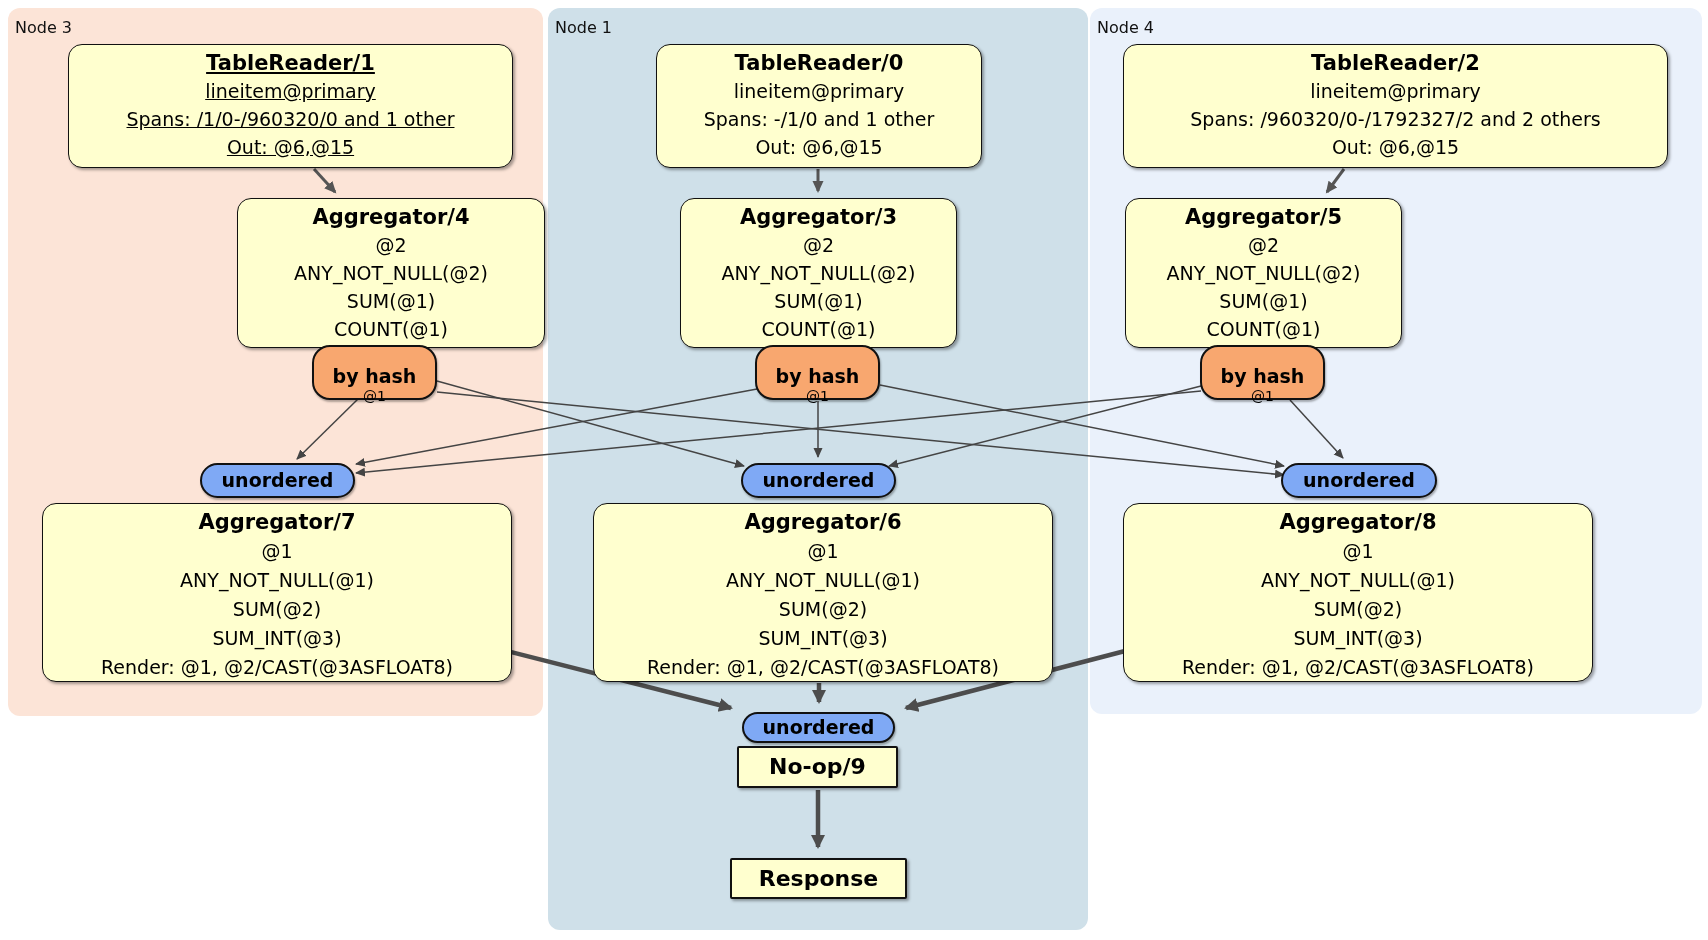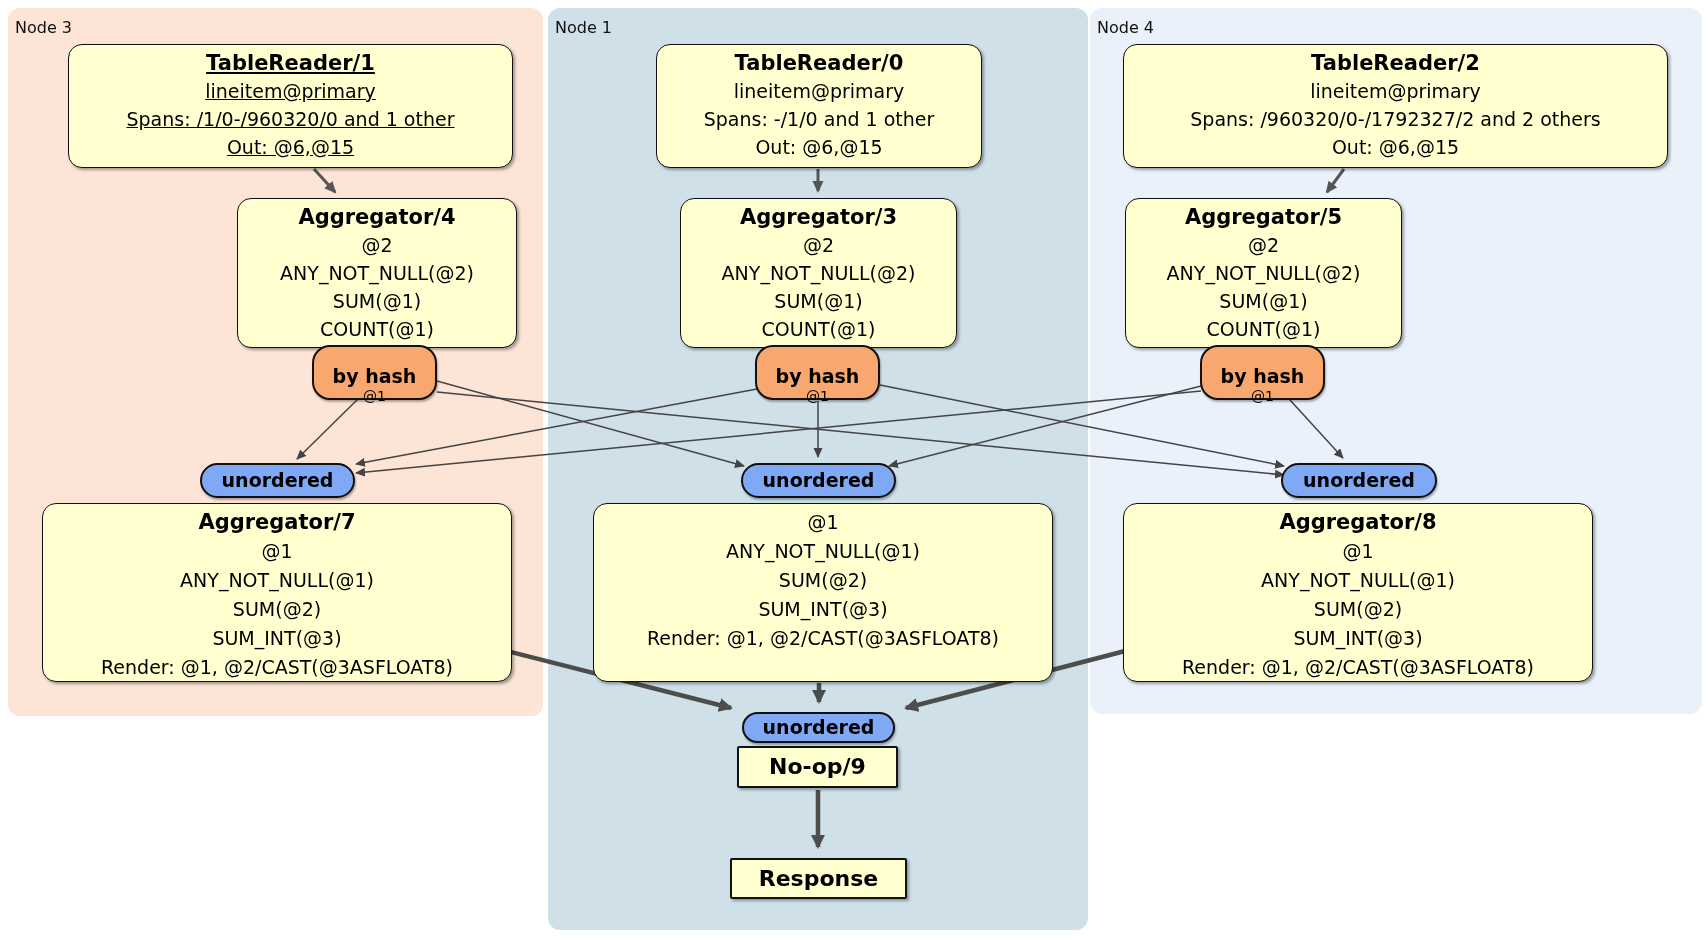--- a/index.html
+++ b/index.html
@@ -82,21 +82,21 @@
 
     <line x1="818" y1="790" x2="818" y2="847" stroke="var(--edge-thick)" stroke-width="4.5" marker-end="url(#athick)"></line>
   </svg>
 
   <div class="proc" style="left:68px;top:44px;width:445px;height:124px;text-decoration:underline;">
     <div class="title">TableReader/1</div>
     <div>lineitem@primary</div>
     <div>Spans: /1/0-/960320/0 and 1 other</div>
     <div>Out: @6,@15</div>
   </div>
-  <div class="proc" style="left:237px;top:198px;width:280px;height:150px;">
+  <div class="proc" style="left:237px;top:198px;width:308px;height:150px;">
     <div class="title">Aggregator/4</div>
     <div>@2</div>
     <div>ANY_NOT_NULL(@2)</div>
     <div>SUM(@1)</div>
     <div>COUNT(@1)</div>
   </div>
 
   <div class="proc" style="left:656px;top:44px;width:326px;height:124px;">
     <div class="title">TableReader/0</div>
     <div>lineitem@primary</div>
@@ -150,27 +150,28 @@
 
   <div class="proc small" style="left:42px;top:503px;width:470px;height:179px;">
     <div class="title">Aggregator/7</div>
     <div>@1</div>
     <div>ANY_NOT_NULL(@1)</div>
     <div>SUM(@2)</div>
     <div>SUM_INT(@3)</div>
     <div>Render: @1, @2/CAST(@3ASFLOAT8)</div>
   </div>
   <div class="proc small" style="left:593px;top:503px;width:460px;height:179px;">
+    <div class="title">Aggregator/6</div>
     <div>@1</div>
     <div>ANY_NOT_NULL(@1)</div>
     <div>SUM(@2)</div>
     <div>SUM_INT(@3)</div>
     <div>Render: @1, @2/CAST(@3ASFLOAT8)</div>
   </div>
-  <div class="proc small" style="left:1123px;top:503px;width:470px;height:179px;">
+  <div class="proc small" style="left:1123px;top:503px;width:470px;height:179px;border-radius:16px;">
     <div class="title">Aggregator/8</div>
     <div>@1</div>
     <div>ANY_NOT_NULL(@1)</div>
     <div>SUM(@2)</div>
     <div>SUM_INT(@3)</div>
     <div>Render: @1, @2/CAST(@3ASFLOAT8)</div>
   </div>
 
   <div class="pill sync" style="left:742px;top:712px;width:153px;height:31px;line-height:26px;">
     <span>unordered</span>

